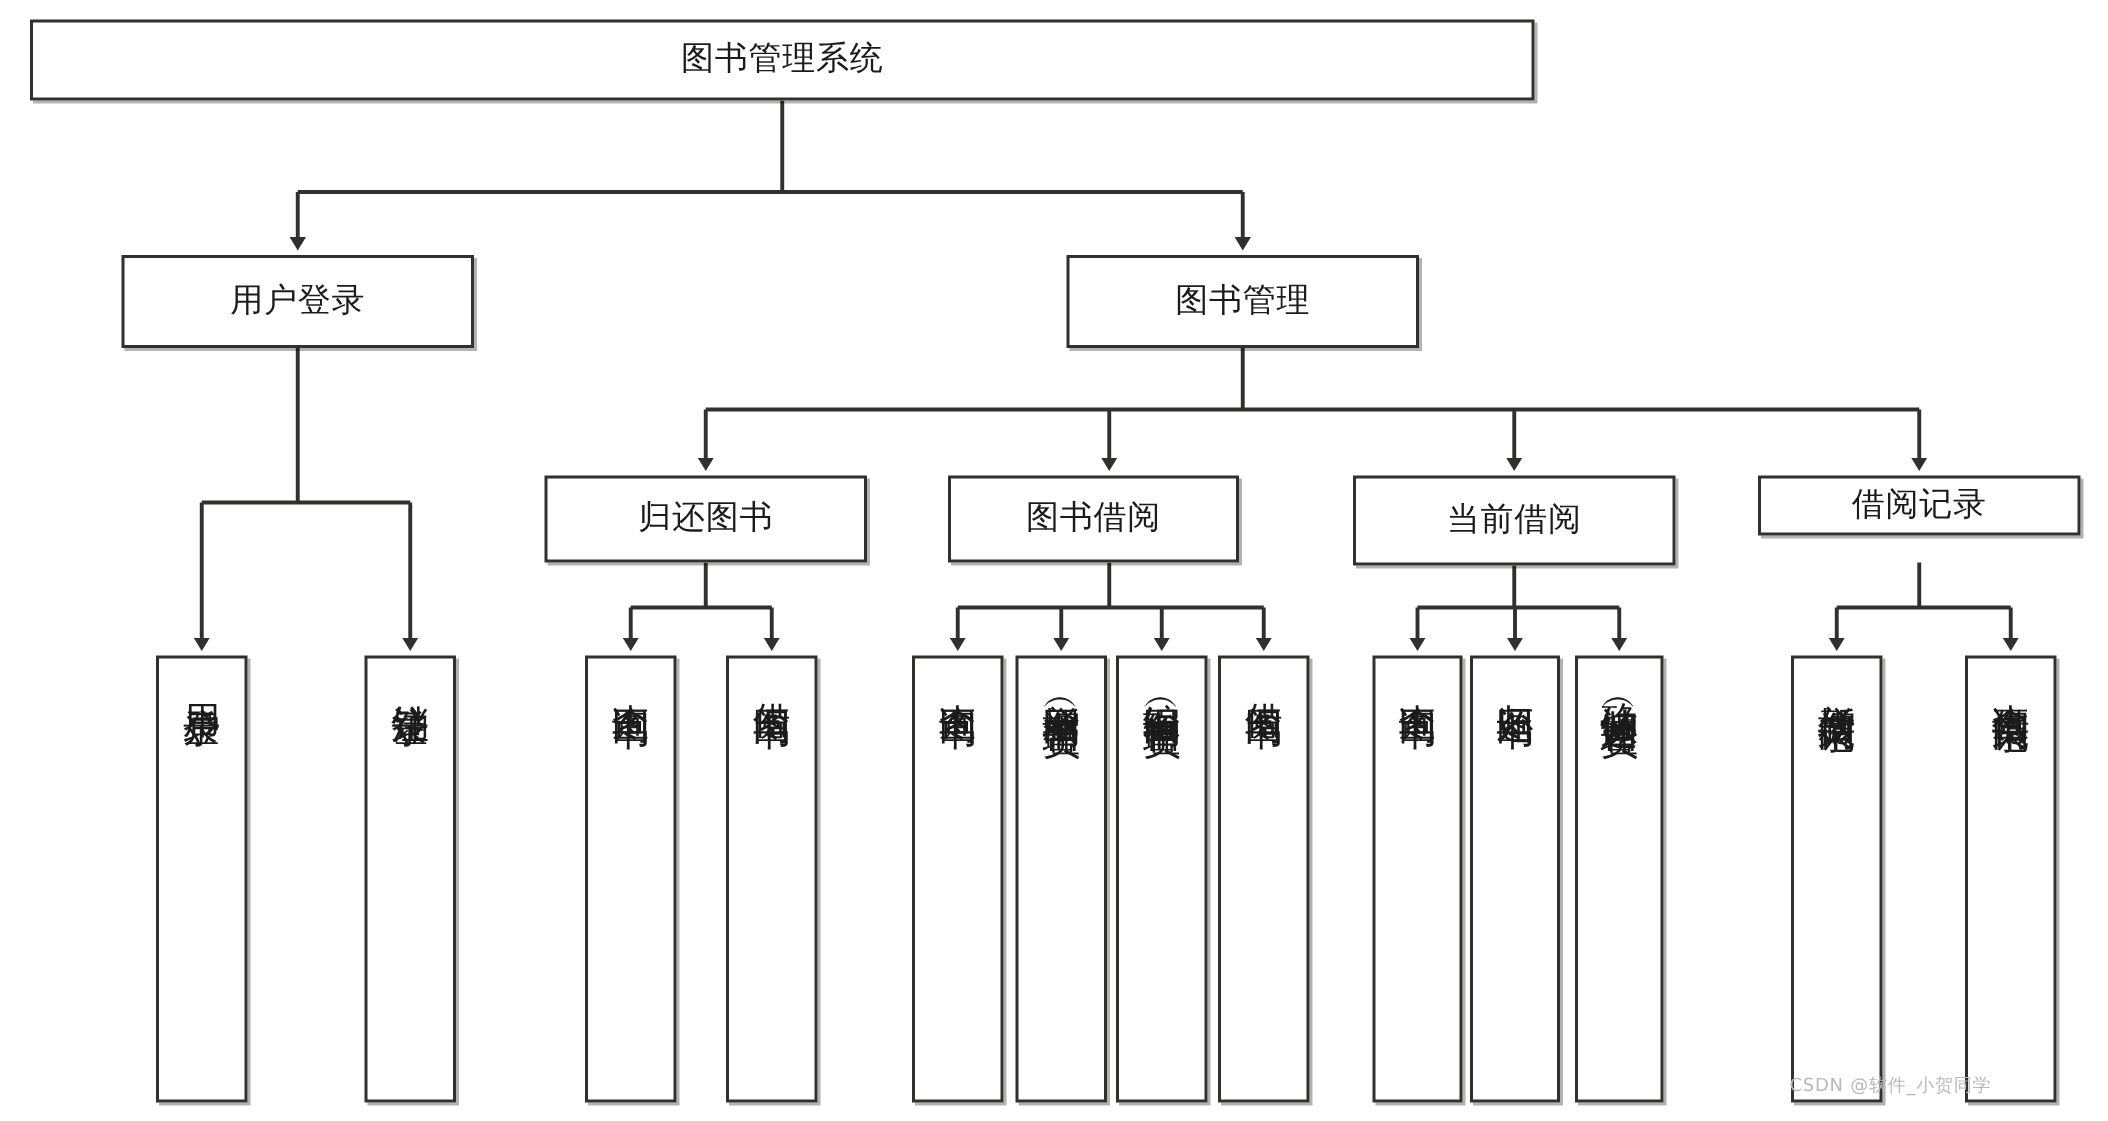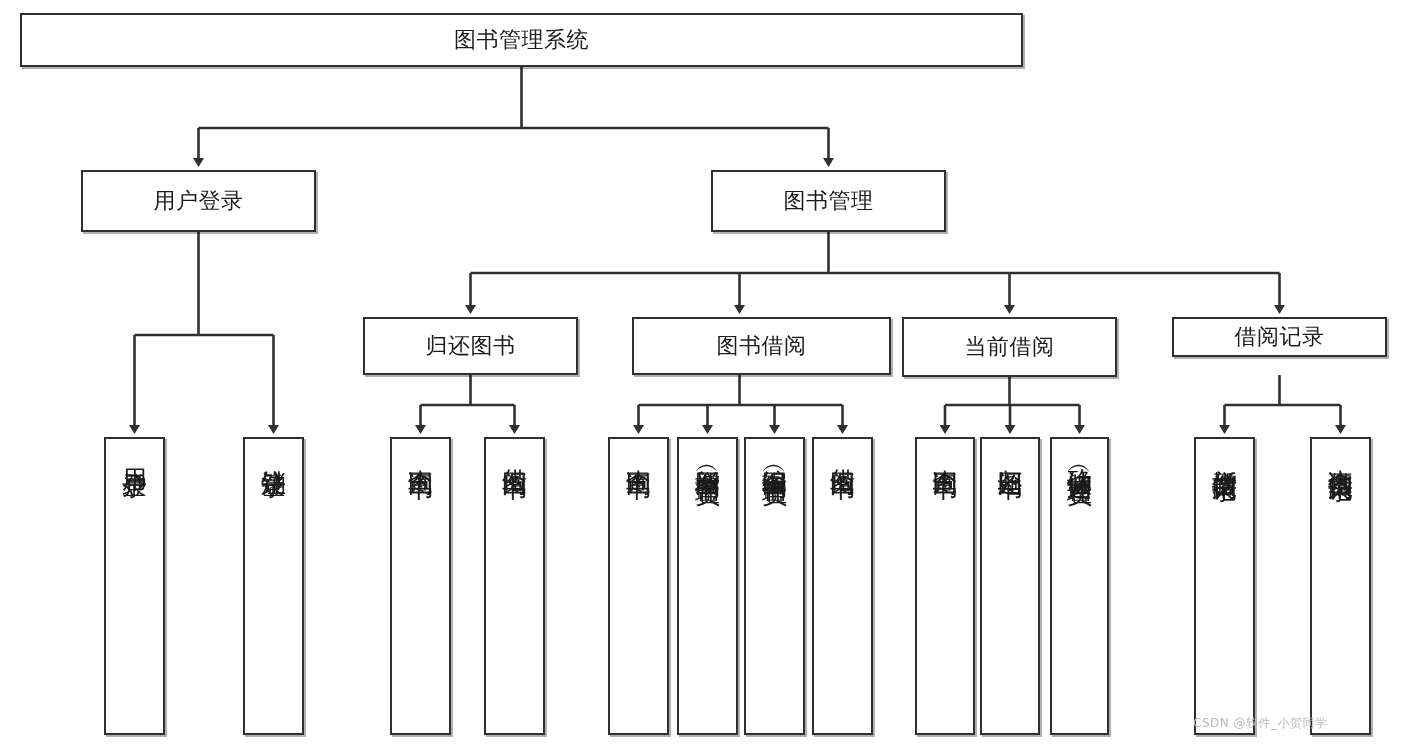--- a/index.html
+++ b/index.html
@@ -117,21 +117,21 @@
       </div>
       <div class="node horizontal" style="left: 81px; top: 170px; width: 235px; height: 62px;">
         <span class="node-label">用户登录</span>
       </div>
       <div class="node horizontal" style="left: 711px; top: 170px; width: 235px; height: 62px;">
         <span class="node-label">图书管理</span>
       </div>
       <div class="node horizontal" style="left: 363px; top: 317px; width: 215px; height: 58px;">
         <span class="node-label">归还图书</span>
       </div>
-      <div class="node horizontal" style="left: 632px; top: 317px; width: 259px; height: 58px;">
+      <div class="node horizontal" style="left: 632px; top: 317px; width: 194px; height: 58px;">
         <span class="node-label">图书借阅</span>
       </div>
       <div class="node horizontal" style="left: 902px; top: 317px; width: 215px; height: 60px;">
         <span class="node-label">当前借阅</span>
       </div>
       <div class="node horizontal" style="left: 1172px; top: 317px; width: 215px; height: 40px;">
         <span class="node-label">借阅记录</span>
       </div>
       <div class="node vertical" style="left: 104px; top: 437px; width: 61px; height: 298px;">
         <span class="node-label">用户登录</span>

